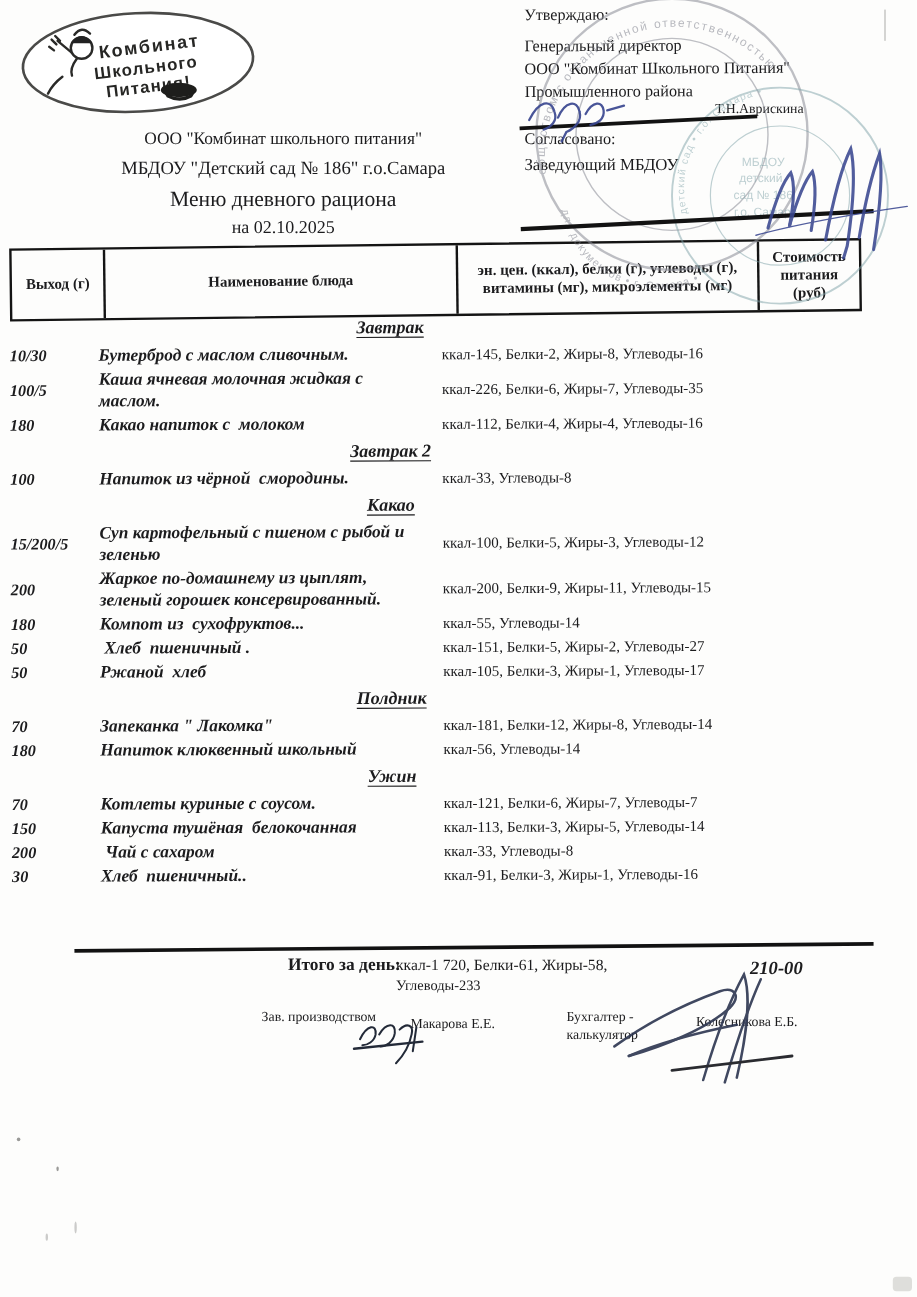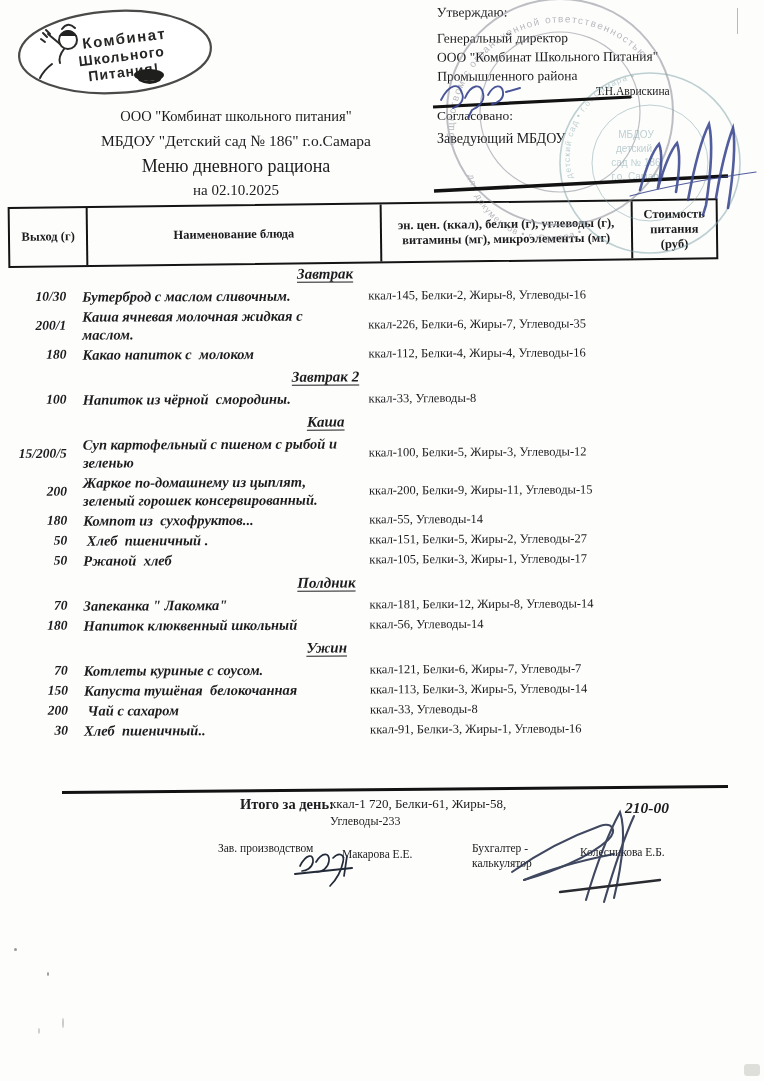--- a/index.html
+++ b/index.html
@@ -26,21 +26,21 @@
   .th{border-right:2px solid #141414;display:flex;align-items:center;justify-content:center;
       text-align:center;font-weight:bold;font-size:12.5px;line-height:15px;padding:6px 3px;
       white-space:pre-line;min-height:38px;box-sizing:border-box;}
   .th:last-child{border-right:none;}
   .th1{width:80px;} .th2{width:300px;} .th3{width:257px;} .th4{width:85px;}
   
   .rows{left:8px;top:261px;width:634px;transform:rotate(-0.25deg);transform-origin:left top;}
   .sec{text-align:center;font-weight:bold;font-style:italic;font-size:15px;line-height:20px;margin:4px 0 3px;}
   .sec span{text-decoration:underline;text-underline-offset:3px;}
   .row{display:flex;align-items:center;margin:2px 0;}
-  .c-w{width:58px;text-align:right;font-weight:bold;font-style:italic;font-size:13.5px;
+  .c-w{width:58px;text-align:left;font-weight:bold;font-style:italic;font-size:13.5px;
        line-height:16px;word-break:break-all;}
   .c-d{width:296px;box-sizing:border-box;padding-left:16px;font-weight:bold;font-style:italic;
        font-size:14.5px;line-height:18px;white-space:pre-wrap;}
   .c-n{flex:1;padding-left:6px;font-size:12.5px;line-height:16px;}
   
   .total-rule{left:62px;top:788px;width:666px;border-top:3px solid #121212;transform:rotate(-0.5deg);}
   .total-label{left:240px;top:796px;font-weight:bold;font-size:14.5px;}
   .total-n1{left:330px;top:796px;font-size:13px;text-align:center;}
   .total-n2{left:330px;top:814px;font-size:12px;}
   .total-price{left:625px;top:799px;font-weight:bold;font-style:italic;font-size:15.5px;}
@@ -114,37 +114,37 @@
   </div>
 
   <div class="abs rows">
       <div class="sec"><span>Завтрак</span></div>
       <div class="row">
         <div class="c-w">10/30</div>
         <div class="c-d">Бутерброд с маслом сливочным.</div>
         <div class="c-n">ккал-145, Белки-2, Жиры-8, Углеводы-16</div>
       </div>
       <div class="row">
-        <div class="c-w">200/1</div>
+        <div class="c-w">100/5</div>
         <div class="c-d">Каша ячневая молочная жидкая с
 маслом.</div>
         <div class="c-n">ккал-226, Белки-6, Жиры-7, Углеводы-35</div>
       </div>
       <div class="row">
         <div class="c-w">180</div>
         <div class="c-d">Какао напиток с  молоком</div>
         <div class="c-n">ккал-112, Белки-4, Жиры-4, Углеводы-16</div>
       </div>
       <div class="sec"><span>Завтрак 2</span></div>
       <div class="row">
         <div class="c-w">100</div>
         <div class="c-d">Напиток из чёрной  смородины.</div>
         <div class="c-n">ккал-33, Углеводы-8</div>
       </div>
-      <div class="sec"><span>Каша</span></div>
+      <div class="sec"><span>Какао</span></div>
       <div class="row">
         <div class="c-w">15/200/5</div>
         <div class="c-d">Суп картофельный с пшеном с рыбой и
 зеленью</div>
         <div class="c-n">ккал-100, Белки-5, Жиры-3, Углеводы-12</div>
       </div>
       <div class="row">
         <div class="c-w">200</div>
         <div class="c-d">Жаркое по-домашнему из цыплят,
 зеленый горошек консервированный.</div>

